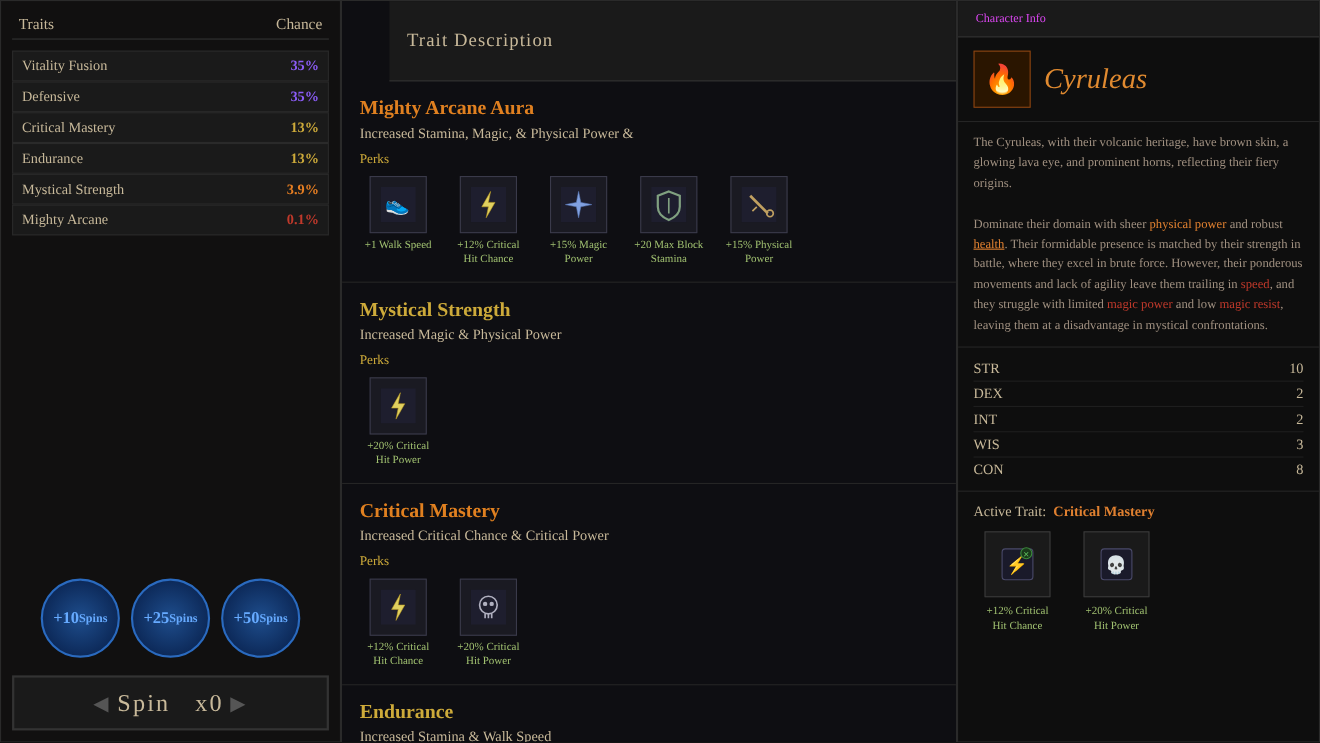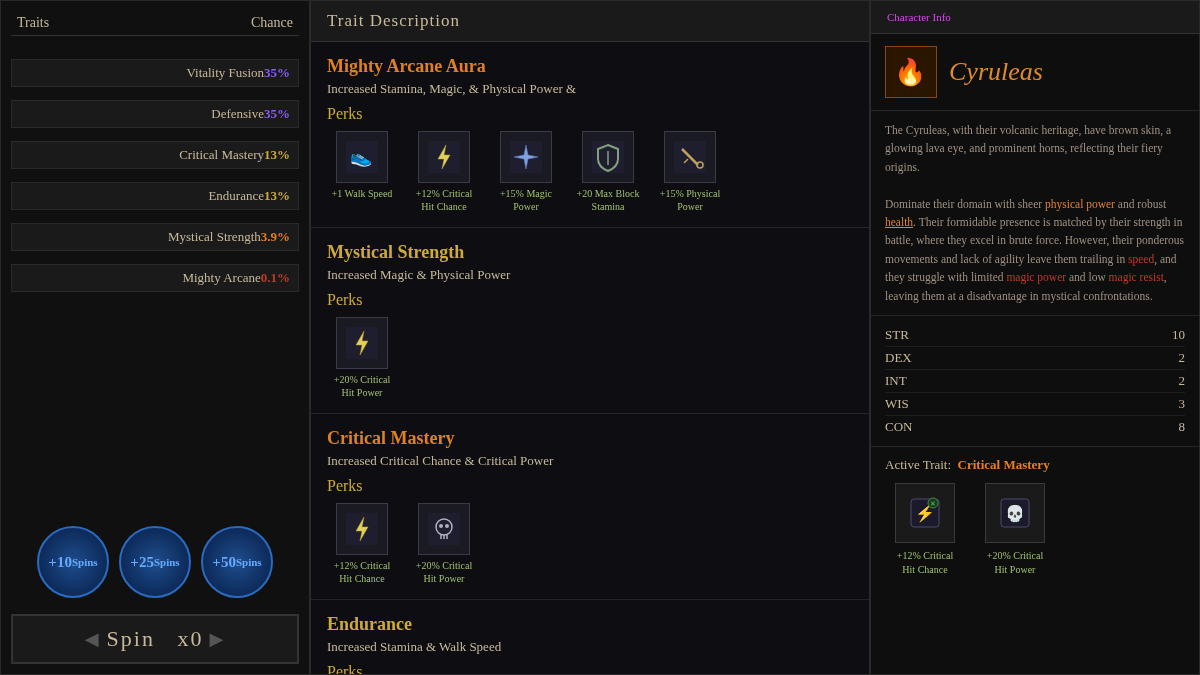--- a/index.html
+++ b/index.html
@@ -30,27 +30,26 @@
       justify-content: space-between;
       padding: 4px 6px;
       font-size: 14px;
       color: #c8b99a;
       border-bottom: 1px solid #333;
       margin-bottom: 4px;
     }
 
     .trait-row {
       display: flex;
-      justify-content: flex-end;
+      justify-content: space-between;
       align-items: center;
       padding: 5px 8px;
       border: 1px solid #2a2a2a;
       background: #1a1a1a;
       cursor: pointer;
-      margin-top: 13px;
     }
 
     .trait-name {
       font-size: 13px;
       color: #c8b99a;
     }
 
     .trait-chance {
       font-size: 13px;
       font-weight: bold;
@@ -114,24 +113,25 @@
       display: flex;
       flex-direction: column;
       overflow-y: auto;
     }
     .mid-panel::-webkit-scrollbar { width: 6px; }
     .mid-panel::-webkit-scrollbar-thumb { background: #333; }
 
     .panel-title {
       background: #1a1a1a;
       border-bottom: 1px solid #333;
-      padding: 10px 16px;
+      padding: 26px 16px;
       font-size: 17px;
       color: #c8b99a;
       letter-spacing: 1px;
+      margin-left: 43px;
     }
 
     .trait-section {
       border-bottom: 1px solid #252525;
       padding: 14px 16px;
     }
 
     .trait-section-title {
       font-size: 18px;
       font-weight: bold;
@@ -140,21 +140,21 @@
     .trait-section-title.orange { color: #e08020; }
     .trait-section-title.gold { color: #cdaa3a; }
 
     .trait-section-subtitle {
       font-size: 13px;
       color: #c8b99a;
       margin-bottom: 8px;
     }
 
     .perks-label {
-      font-size: 16px;
+      font-size: 12px;
       color: #cdaa3a;
       margin-bottom: 8px;
     }
 
     .perks-row {
       display: flex;
       gap: 12px;
       flex-wrap: wrap;
     }
 

